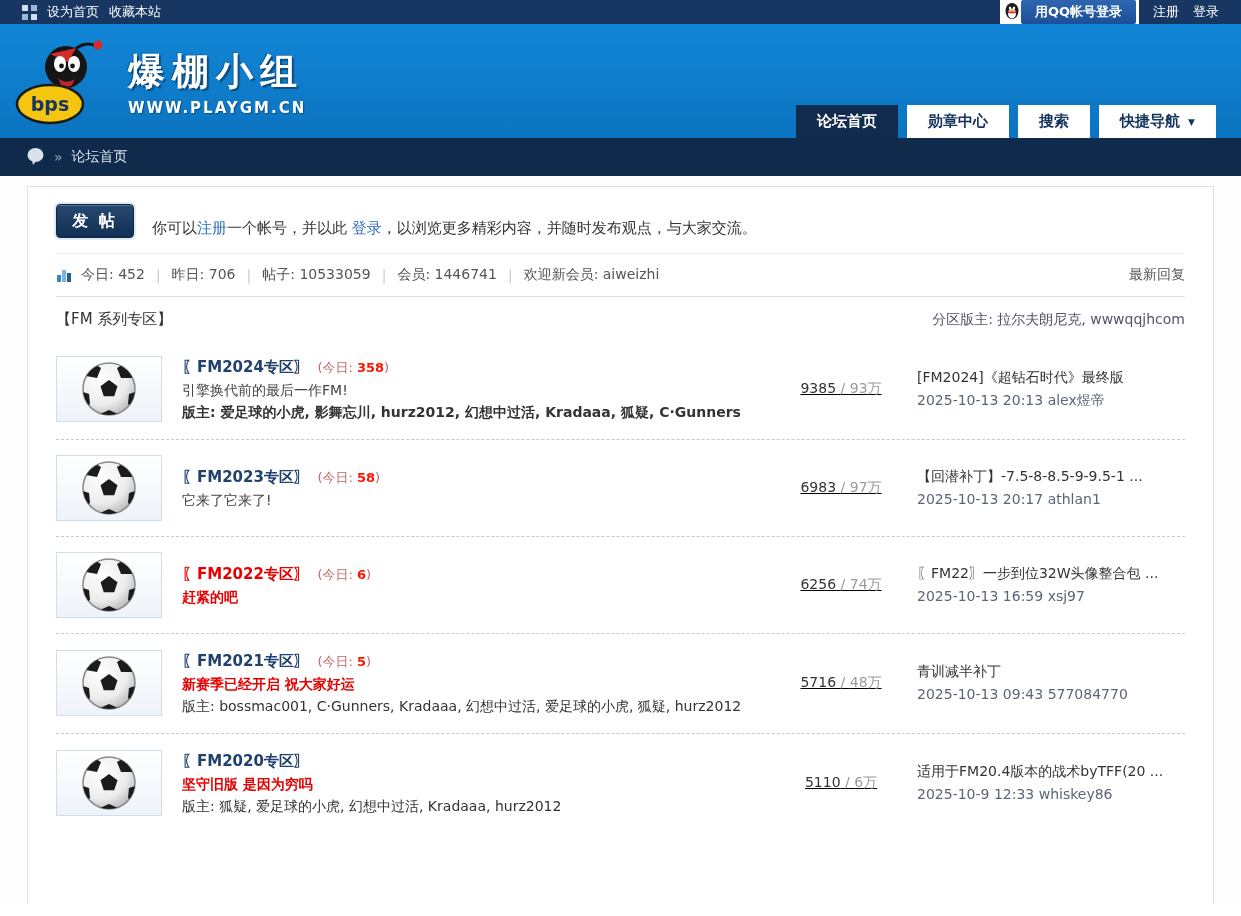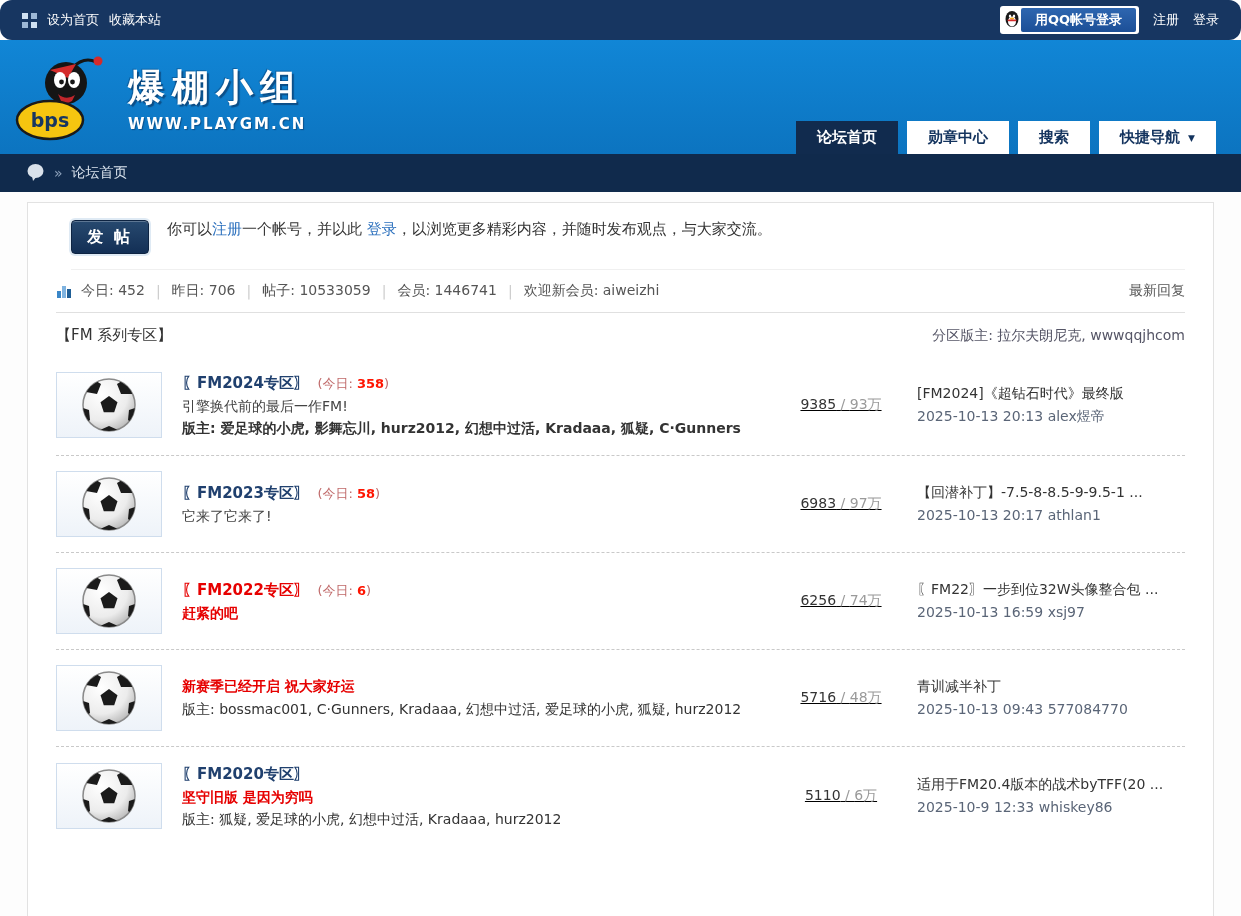--- a/index.html
+++ b/index.html
@@ -1,22 +1,22 @@
 <!DOCTYPE html>
 <html><head>
 <meta charset="utf-8">
 <style>
   * { margin:0; padding:0; box-sizing:border-box; }
   html,body { width:1241px; height:916px; overflow:hidden; background:#fff;
     font-family:"DejaVu Sans","Liberation Sans",sans-serif; }
   a { text-decoration:none; cursor:pointer; }
 
   
-  .topbar { height:40px; background:#173661; color:#fff; display:flex;
-    align-items:center; padding:0 22px; font-size:13px;border-radius:12px; }
+  .topbar { height:24px; background:#173661; color:#fff; display:flex;
+    align-items:center; padding:0 22px; font-size:13px; }
   .topbar-left { display:flex; align-items:center; gap:10px; }
   .topbar-left a { color:#fff; }
   .tb-icon svg { display:block; }
   .topbar-right { margin-left:auto; display:flex; align-items:center; gap:14px; }
   .qq-widget { background:#fff; border-radius:3px; padding:2px 3px; display:flex;
     align-items:center; }
   .qq-btn { background:linear-gradient(#2e66b0,#1c4f97); color:#fff; font-size:13px;
     padding:3px 14px; border-radius:2px; font-weight:bold; }
   .topbar-right > a { color:#fff; }
 
@@ -37,22 +37,22 @@
   .breadcrumb { height:38px; background:#102a4c; display:flex; align-items:center;
     padding:0 26px; gap:9px; font-size:14px; }
   .bc-sep { color:#8fa4bd; }
   .bc-link { color:#dbe4ee; }
 
   
   .page-bg { background:#fdfdfd; height:728px; padding:10px 27px 0; }
   .card { background:#fff; border:1px solid #e2e2e2; border-bottom:none; height:100%;
     padding:0 28px; }
 
-  .notice-row { display:flex; align-items:flex-start; gap:18px; padding:17px 0 15px;
-    border-bottom:1px solid #f0f0f0;margin-left:15px; }
+  .notice-row { display:flex; align-items:flex-end; gap:18px; padding:17px 0 15px;
+    border-bottom:1px solid #f0f0f0; }
   .post-btn { width:78px; height:34px; background:linear-gradient(#27496f,#132f55);
     color:#fff; font-size:16px; font-weight:bold; letter-spacing:3px; border:1px solid #0e2442;
     border-radius:4px; box-shadow:0 0 0 2px #dfeaf4, inset 0 1px 0 rgba(255,255,255,.25);
     display:flex; align-items:center; justify-content:center; cursor:pointer; }
   .notice-text { font-size:15px; color:#333; }
   .notice-text a { color:#2a6fbd; }
 
   .stats-row { display:flex; align-items:center; padding:12px 0; font-size:14px;
     color:#555; border-bottom:1px solid #e0e0e0; }
   .stats-row .seg { color:#555; }
@@ -316,20 +316,24 @@
               <polygon points="28,19 36.5,25.2 33.2,35.2 22.8,35.2 19.5,25.2"></polygon>
               <polygon points="10,1 20,7 16,17 5,15 2,5"></polygon>
               <polygon points="46,1 54,9 51,17 40,17 36,7"></polygon>
               <polygon points="-1,30 8,33 9,43 1,49 -7,40"></polygon>
               <polygon points="57,30 63,40 55,49 47,43 48,33"></polygon>
               <polygon points="28,49 37,53 34,63 22,63 19,53"></polygon>
             </g>
           </svg>
     </div>
     <div class="fr-main">
+      <div>
+        <a class="fr-title">〖FM2021专区〗</a>
+        <span class="fr-today"><span>(今日: </span><span class="tnum">5</span><span>)</span></span>
+      </div>
       <div class="fr-desc red">新赛季已经开启 祝大家好运</div>
       <div class="fr-mods"><span>版主: </span><a style="color:inherit">bossmac001, C·Gunners, Kradaaa, 幻想中过活, 爱足球的小虎, 狐疑, hurz2012</a></div>
     </div>
     <div class="fr-stats"><span class="threads">5716</span><span class="slash"> / </span><span class="posts">48万</span></div>
     <div class="fr-last">
       <a class="last-title">青训减半补丁</a>
       <div class="last-meta"><span>2025-10-13 09:43</span> <a>577084770</a></div>
     </div>
   </div>
 

